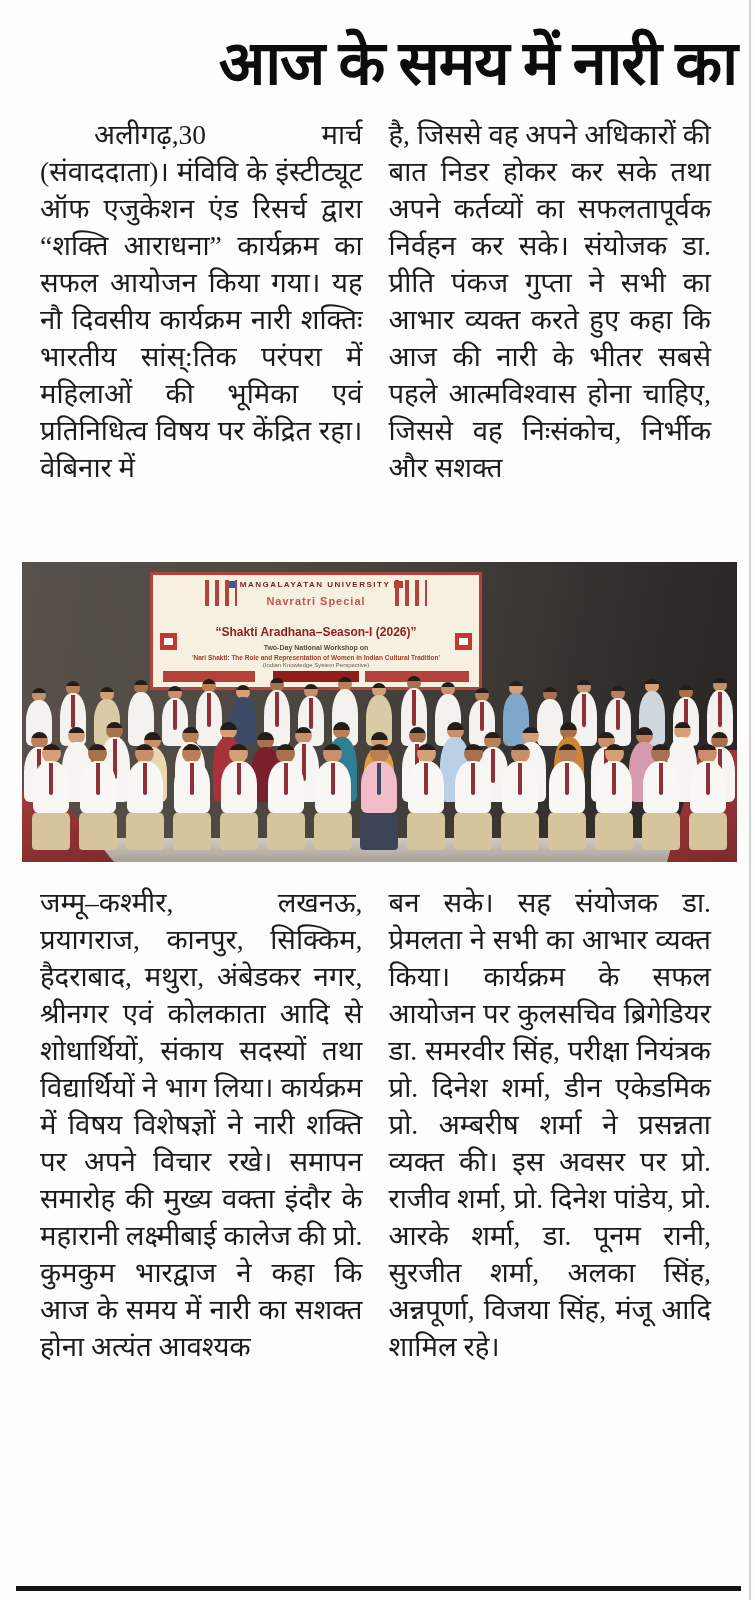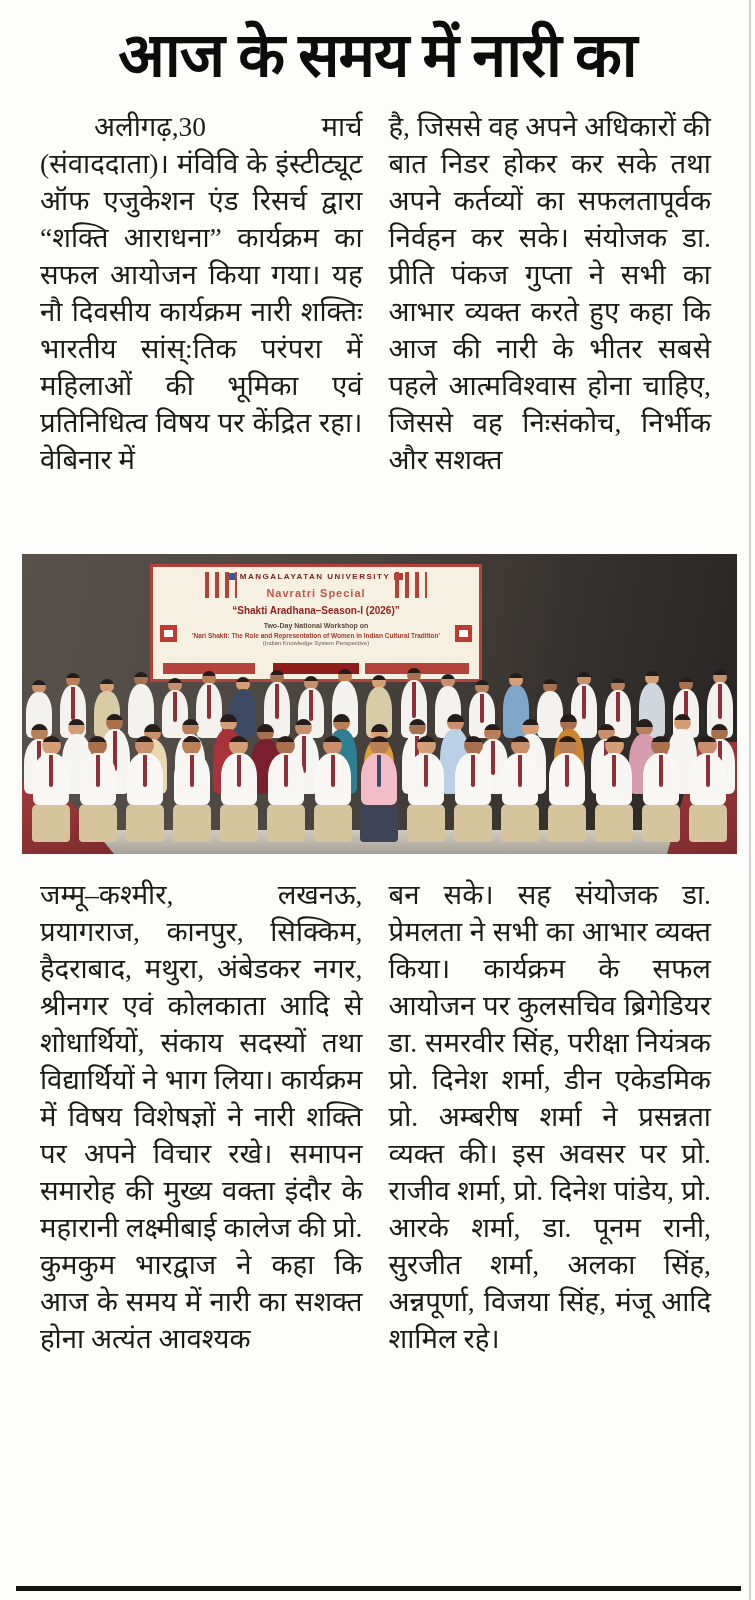--- a/index.html
+++ b/index.html
@@ -7,21 +7,21 @@
          font-family:"Liberation Serif","DejaVu Serif",serif;color:#1c1c1c;}
 
   
   .topbar{margin:30px 16px 0 0;height:83px;background:#d4d4d4;display:flex;align-items:center;
           justify-content:space-between;padding:0 54px 0 42px;box-sizing:border-box;}
   .pageref{font-size:40px;font-weight:700;color:#101010;letter-spacing:1px;}
   .citybox{background:#181818;color:#ffffff;font-size:43px;font-weight:700;line-height:1;
            padding:12px 46px 16px;min-width:250px;text-align:center;}
 
   
-  .headline{margin:16px 18px 8px;text-align:center;font-size:61px;line-height:80px;font-weight:900;
+  .headline{margin:24px 18px 8px;text-align:right;font-size:61px;line-height:80px;font-weight:900;
             color:#0c0c0c;letter-spacing:-1px;}
   .headline span{display:block;}
 
   
   .cols{display:flex;gap:26px;padding:0 44px 0 40px;overflow:hidden;}
   .cols.top{margin-top:12px;height:412px;}
   .cols.bottom{margin-top:22px;height:518px;}
   .col{flex:1;margin:0;font-size:27.5px;line-height:37px;text-align:justify;color:#1b1b1b;}
   .col.indent{text-indent:54px;}
 
@@ -36,21 +36,21 @@
   .banner{position:absolute;left:128px;top:10px;width:332px;height:118px;background:#f6f0e0;
           border:3px solid #b2423a;box-sizing:border-box;text-align:center;z-index:1;
           font-family:"Liberation Sans","DejaVu Sans",sans-serif;}
   .garland{position:absolute;top:5px;width:32px;height:26px;
            background:repeating-linear-gradient(90deg,#b2423a 0 4px,rgba(0,0,0,0) 4px 10px);}
   .garland.g1{left:52px;} .garland.g2{right:52px;}
   .b-org{margin-top:5px;font-size:8px;line-height:10px;font-weight:700;color:#7c2320;letter-spacing:1.5px;}
   .b-logo{display:inline-block;width:7px;height:7px;background:#2e5fa3;margin-right:4px;vertical-align:middle;}
   .b-logo2{display:inline-block;width:9px;height:7px;background:#c23a2e;margin-left:4px;vertical-align:middle;}
   .b-tag{margin-top:5px;font-size:11px;line-height:12px;font-weight:700;color:#c4554a;letter-spacing:1px;}
-  .b-title{margin-top:3px;font-size:10px;line-height:17px;font-weight:800;color:#8f1d1c;}
+  .b-title{margin-top:17px;font-size:12px;line-height:17px;font-weight:800;color:#8f1d1c;}
   .b-sub1{margin-top:3px;font-size:7px;line-height:8px;font-weight:700;color:#5a4a3a;}
   .b-sub2{margin-top:2px;font-size:6.5px;line-height:7px;font-weight:700;color:#a33c2f;padding:0 28px;}
   .b-sub3{font-size:6px;line-height:8px;color:#6b5c4c;}
   .sdg{position:absolute;width:17px;height:17px;background:#c23a2e;top:58px;}
   .sdg.l{left:7px;} .sdg.r{right:7px;}
   .sdg::after{content:"";display:block;width:9px;height:7px;background:#ffffff;margin:5px auto 0;}
   .ribbon{position:absolute;bottom:5px;height:11px;background:#b2423a;}
   .ribbon.l{left:10px;width:92px;}
   .ribbon.c{left:50%;transform:translateX(-50%);width:86px;background:#8f1d1c;}
   .ribbon.r{right:10px;width:104px;}

